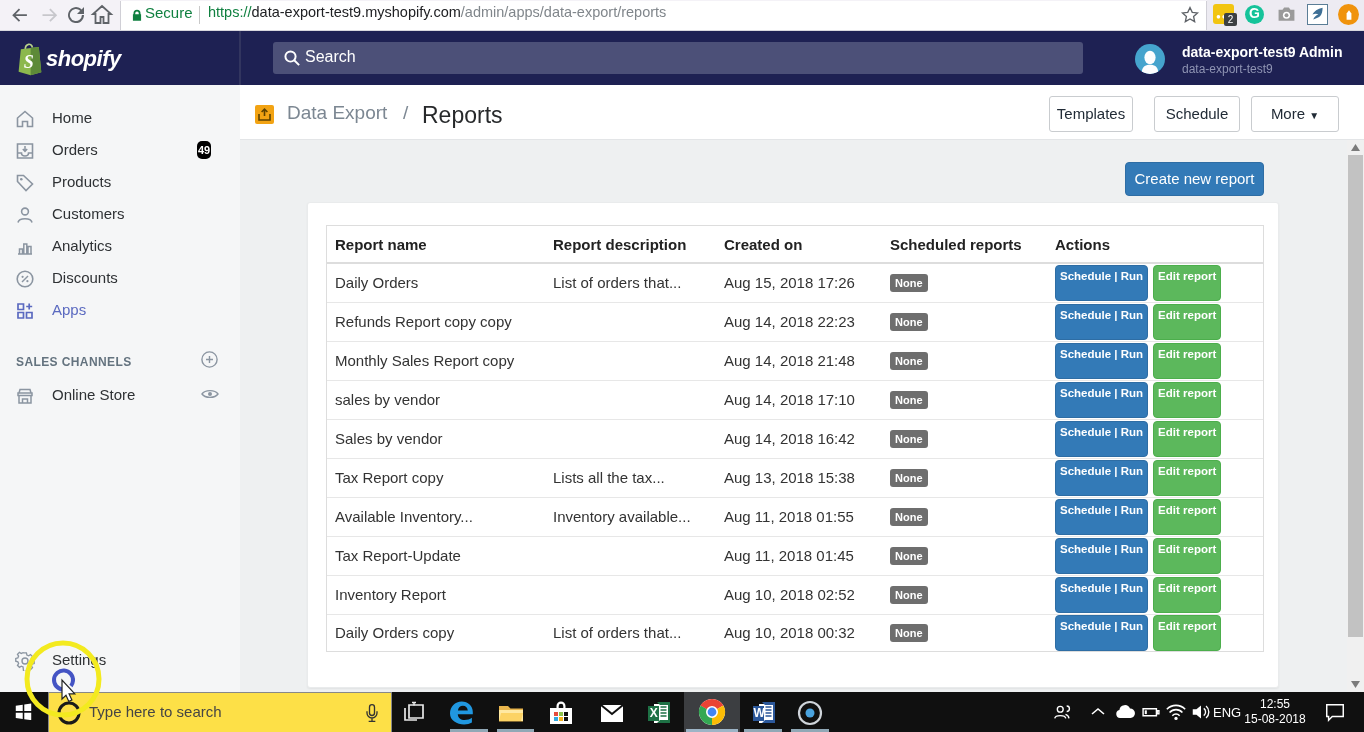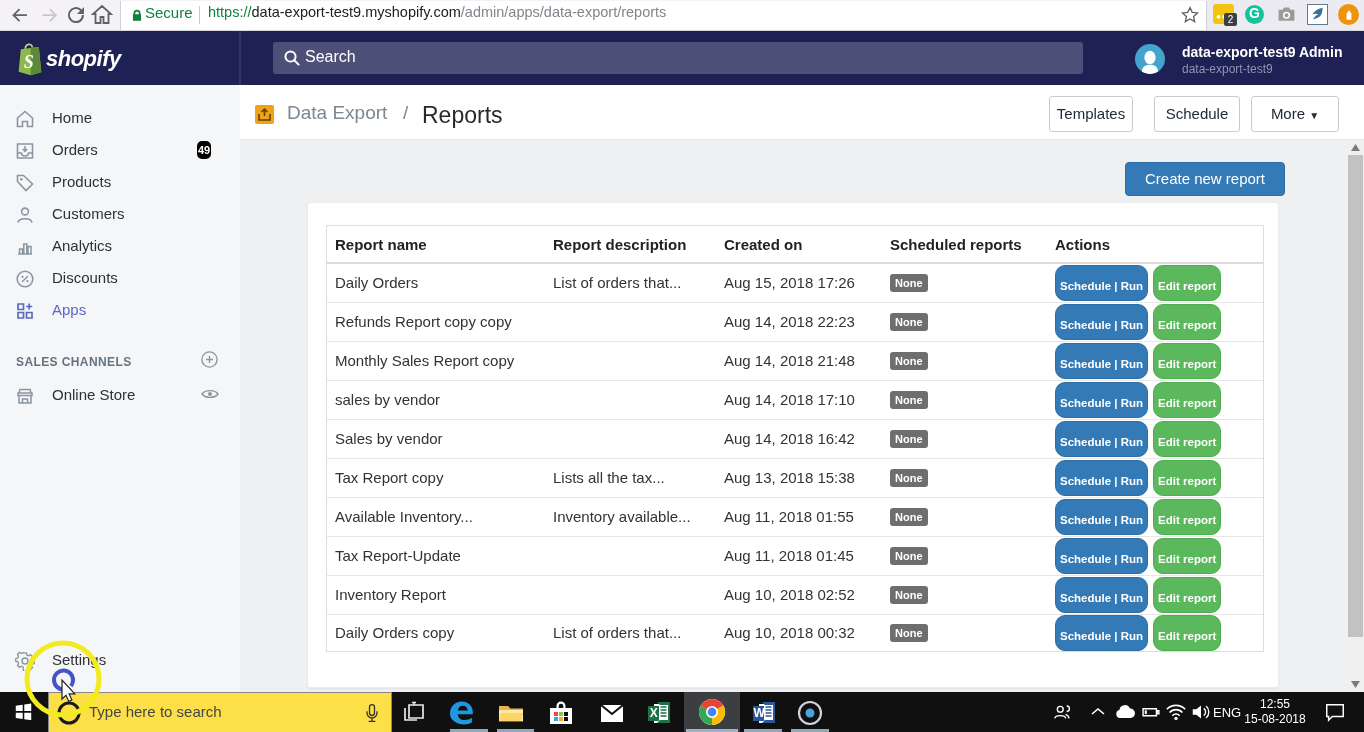--- a/index.html
+++ b/index.html
@@ -31,29 +31,29 @@
 .sitem .lbl { position:absolute; left:52px; top:6px; font-size:15px; color:#2e3134; }
 .badge49 { position:absolute; left:197px; top:6px; background:#000000; color:#fff; font-size:11px; font-weight:bold; border-radius:5px; padding:3px 1px; }
 #saleshdr { position:absolute; left:16px; top:270px; font-size:12px; font-weight:bold; color:#64737f; letter-spacing:0.4px; }
 #settings { top:566px; }
 
 
 #mainhdr { position:absolute; left:240px; top:85px; width:1124px; height:55px; background:#fff; border-bottom:1px solid #e3e5e7; }
 .hbtn { position:absolute; top:11px; height:36px; background:#fff; border:1px solid #c9cccf; border-radius:3px; font-size:15px; color:#212b36; text-align:center; line-height:34px; }
 #content { position:absolute; left:240px; top:140px; width:1124px; height:552px; background:#eef0f1; }
 #card { position:absolute; left:307px; top:202px; width:972px; height:486px; background:#fff; border:1px solid #e9ebec; border-radius:3px; box-shadow:0 1px 2px rgba(0,0,0,0.06); }
-#createbtn { position:absolute; left:1125px; top:162px; width:160px; height:34px; background:#337ab7; border:1px solid #2e6da4; border-radius:4px; color:#fff; font-size:15px; text-align:center; line-height:32px; }
+#createbtn { position:absolute; left:1125px; top:162px; width:139px; height:34px; background:#337ab7; border:1px solid #2e6da4; border-radius:4px; color:#fff; font-size:15px; text-align:center; line-height:32px; }
 #tablewrap { position:absolute; left:18px; top:22px; width:938px; border:1px solid #ddd; }
 table { border-collapse:collapse; width:936px; table-layout:fixed; font-size:15px; color:#333; }
 th, td { white-space:nowrap; overflow:hidden; }
 th { text-align:left; font-weight:bold; padding:10px 8px 9px; border-bottom:2px solid #ddd; color:#222; }
 td { padding:0 8px; height:39px; border-bottom:1px solid #e7e7e7; vertical-align:middle; }
 tr:last-child td { border-bottom:none; height:37px; }
 .none { display:inline-block; background:#6e6e6e; color:#fff; font-size:11px; font-weight:bold; border-radius:3px; padding:3px 5px; }
-.btn-b, .btn-g { display:inline-block; height:36px; line-height:21px; padding:10px 4px; color:#fff; font-size:11.5px; font-weight:bold; border-radius:10px; vertical-align:middle; }
+.btn-b, .btn-g { display:inline-block; height:36px; line-height:21px; padding:0 4px; color:#fff; font-size:11.5px; font-weight:bold; border-radius:4px; vertical-align:middle; }
 .btn-b { background:#337ab7; border:1px solid #2e6da4; }
 .btn-g { background:#5cb85c; border:1px solid #4cae4c; margin-left:5px; }
 
 
 #sbar { position:absolute; left:1347px; top:140px; width:17px; height:552px; background:#f0f0f0; }
 #sthumb { position:absolute; left:1px; top:15px; width:15px; height:482px; background:#c2c2c2; }
 
 
 #taskbar { position:absolute; left:0; top:692px; width:1364px; height:40px; background:#101010; }
 #tsearch { position:absolute; left:48px; top:0px; width:344px; height:56px; background:#fde047; border:1px solid #888; color:#454545; font-size:15px; }

